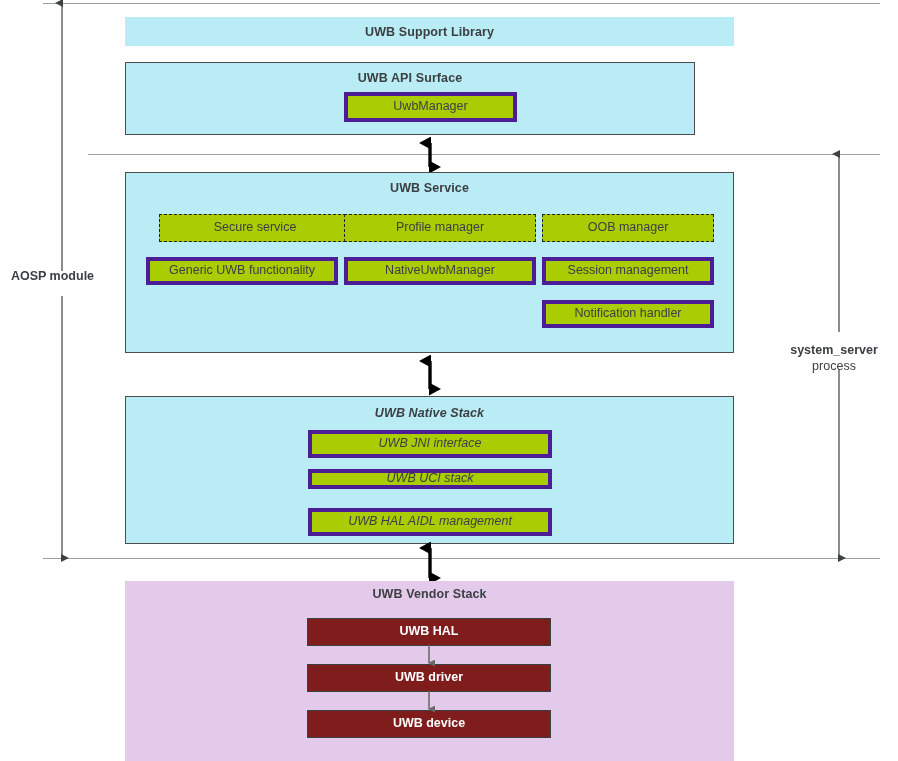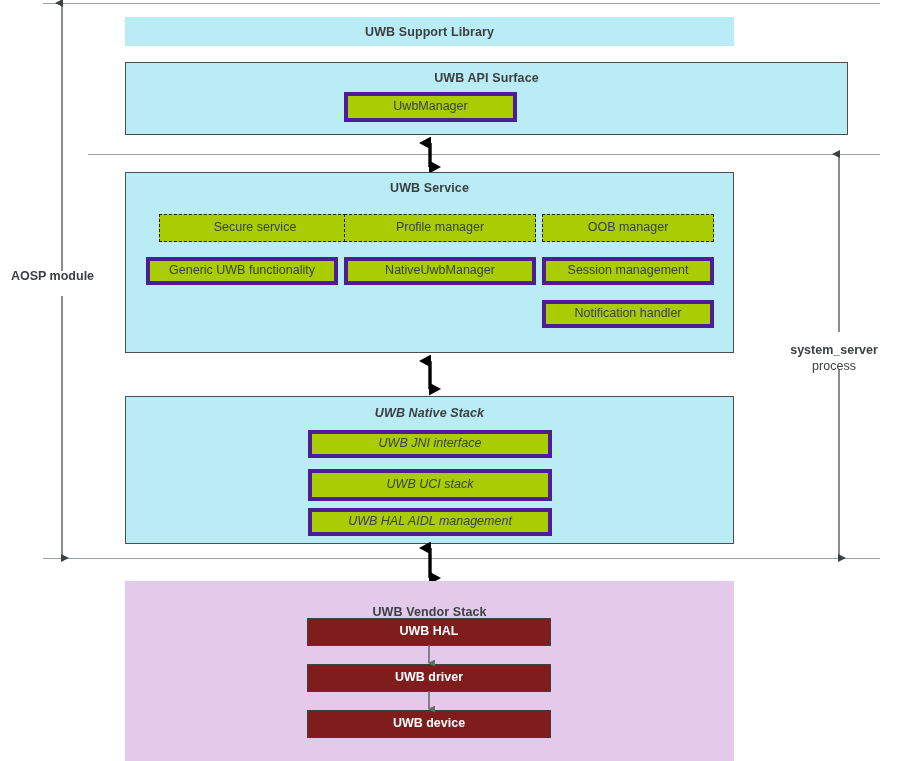--- a/index.html
+++ b/index.html
@@ -132,21 +132,21 @@
   </svg>
   <div class="side-label" style="left:770px; top:343px; width:128px;">
     <span class="strong">system_server</span>
     <span class="normal">process</span>
   </div>
 
   <div class="panel panel-cyan" style="left:125px; top:17px; width:609px; height:29px;">
     <div class="panel-title" style="top:8px;">UWB Support Library</div>
   </div>
 
-  <div class="panel panel-cyan panel-bordered" style="left:125px; top:62px; width:723px; height:73px;">
+  <div class="panel panel-cyan panel-bordered" style="left:125px; top:62px; width:570px; height:73px;">
     <div class="panel-title" style="top:8px;">UWB API Surface</div>
     <div class="node" style="left:218px; top:29px; width:173px; height:30px;">UwbManager</div>
   </div>
 
   <svg class="arrow-svg" style="left:419px; top:139px;" width="22" height="32" viewBox="0 0 22 32">
     <defs>
       <marker id="mk-bold-up" markerWidth="13" markerHeight="12" refX="6.5" refY="11" orient="auto" markerUnits="userSpaceOnUse">
         <path d="M6.5,0 L13,12 L0,12 Z" fill="#000000"></path>
       </marker>
       <marker id="mk-bold-down" markerWidth="13" markerHeight="12" refX="6.5" refY="1" orient="auto" markerUnits="userSpaceOnUse">
@@ -170,30 +170,30 @@
     <div class="node" style="left:416px; top:127px; width:172px; height:28px;">Notification handler</div>
   </div>
 
   <svg class="arrow-svg" style="left:419px; top:357px;" width="22" height="36" viewBox="0 0 22 36">
     <line x1="11" y1="4" x2="11" y2="32" stroke="#000000" stroke-width="3.4" marker-start="url(#mk-bold-down)" marker-end="url(#mk-bold-up)"></line>
   </svg>
 
   <div class="panel panel-cyan panel-bordered" style="left:125px; top:396px; width:609px; height:148px;font-style:italic;">
     <div class="panel-title" style="top:9px;">UWB Native Stack</div>
     <div class="node" style="left:182px; top:33px; width:244px; height:28px;">UWB JNI interface</div>
-    <div class="node" style="left:182px; top:72px; width:244px; height:32px;">UWB UCI stack</div>
+    <div class="node" style="left:182px; top:72px; width:244px; height:20px;">UWB UCI stack</div>
     <div class="node" style="left:182px; top:111px; width:244px; height:28px;">UWB HAL AIDL management</div>
   </div>
 
   <svg class="arrow-svg" style="left:419px; top:544px;" width="22" height="38" viewBox="0 0 22 38">
     <line x1="11" y1="4" x2="11" y2="34" stroke="#000000" stroke-width="3.4" marker-start="url(#mk-bold-down)" marker-end="url(#mk-bold-up)"></line>
   </svg>
 
   <div class="panel panel-purple" style="left:125px; top:581px; width:609px; height:180px;">
-    <div class="panel-title" style="top:24px;">UWB Vendor Stack</div>
+    <div class="panel-title" style="top:6px;">UWB Vendor Stack</div>
     <div class="node red" style="left:182px; top:37px; width:244px; height:28px;">UWB HAL</div>
     <div class="node red" style="left:182px; top:83px; width:244px; height:28px;">UWB driver</div>
     <div class="node red" style="left:182px; top:129px; width:244px; height:28px;">UWB device</div>
 
     <svg class="arrow-svg" style="left:298px; top:64px;" width="12" height="21" viewBox="0 0 12 21">
       <defs>
         <marker id="mk-sm-down" markerWidth="7" markerHeight="7" refX="3.5" refY="6" orient="auto" markerUnits="userSpaceOnUse">
           <path d="M3.5,7 L0,0 L7,0 Z" fill="#6b6b6b"></path>
         </marker>
       </defs>

